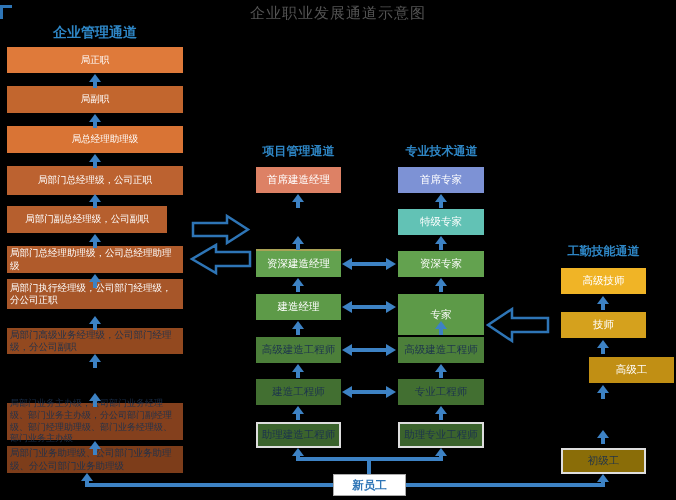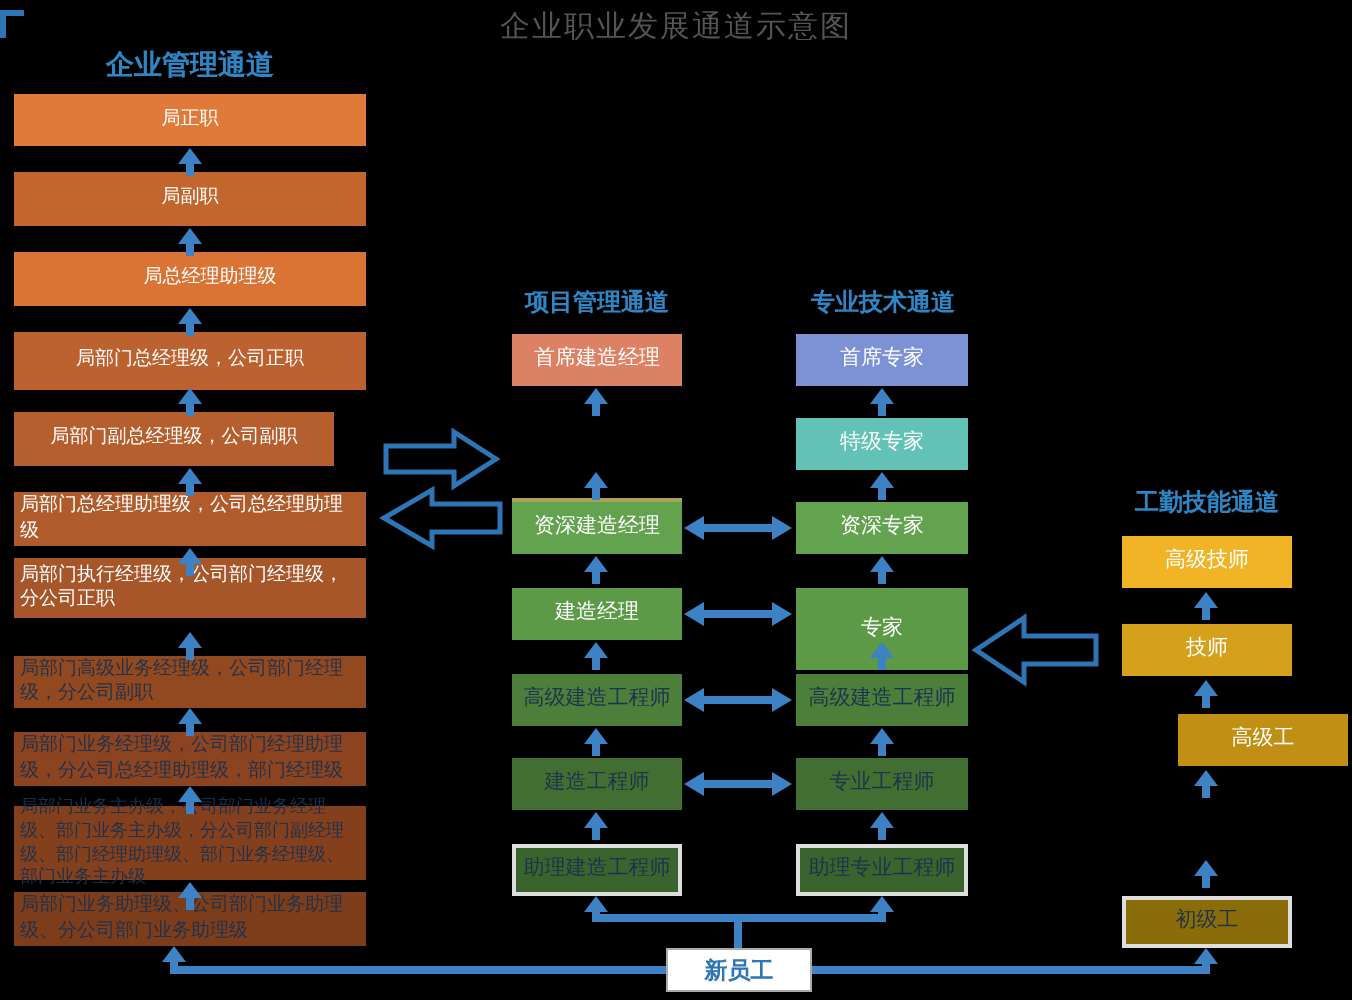--- a/index.html
+++ b/index.html
@@ -47,21 +47,20 @@
 
   <div class="hdr hdr-lg" style="left:7px;top:24px;width:176px;">企业管理通道</div>
   <div class="box mgmt" style="left: 7px; top: 47px; width: 176px; height: 26px; background: rgb(223, 122, 58);">局正职</div>
   <div class="box mgmt" style="left: 7px; top: 86px; width: 176px; height: 27px; background: rgb(194, 102, 46);">局副职</div>
   <div class="box mgmt" style="left: 7px; top: 126px; width: 176px; height: 27px; background: rgb(217, 116, 53); padding-left: 23px;">局总经理助理级</div>
   <div class="box mgmt" style="left: 7px; top: 166px; width: 176px; height: 29px; background: rgb(188, 98, 48);">局部门总经理级，公司正职</div>
   <div class="box mgmt" style="left: 7px; top: 206px; width: 160px; height: 27px; background: rgb(182, 95, 46);">局部门副总经理级，公司副职</div>
   <div class="box mgmt" style="left: 7px; top: 246px; width: 176px; height: 27px; background: rgb(176, 91, 43);">局部门总经理助理级，公司总经理助理级</div>
   <div class="box mgmt" style="left: 7px; top: 279px; width: 176px; height: 30px; background: rgb(167, 86, 41);">局部门执行经理级，公司部门经理级，分公司正职</div>
   <div class="box mgmt muted" style="left: 7px; top: 328px; width: 176px; height: 26px; background: rgb(147, 73, 31);">局部门高级业务经理级，公司部门经理级，分公司副职</div>
-  <div class="box mgmt muted" style="left: 7px; top: 366px; width: 176px; height: 27px; background: rgb(140, 68, 32);">局部门业务经理级，公司部门经理助理级，分公司总经理助理级，部门经理级</div>
   <div class="box tiny muted" style="left: 7px; top: 403px; width: 176px; height: 37px; background: rgb(132, 64, 29);">局部门业务主办级，公司部门业务经理级、部门业务主办级，分公司部门副经理级、部门经理助理级、部门业务经理级、部门业务主办级</div>
   <div class="box mgmt muted" style="left: 7px; top: 446px; width: 176px; height: 27px; background: rgb(125, 61, 26);">局部门业务助理级、公司部门业务助理级、分公司部门业务助理级</div>
 
   <div class="hdr hdr-sm" style="left:251px;top:143px;width:95px;">项目管理通道</div>
   <div class="box mid" style="left: 256px; top: 167px; width: 85px; height: 26px; background: rgb(221, 129, 101);">首席建造经理</div>
   <div class="box mid" style="left: 256px; top: 224px; width: 85px; height: 26px; background: rgb(169, 162, 85); margin-top: 25px;">特级建造经理</div>
   <div class="box mid" style="left: 256px; top: 251px; width: 85px; height: 26px; background: rgb(99, 162, 79);">资深建造经理</div>
   <div class="box mid" style="left: 256px; top: 294px; width: 85px; height: 26px; background: rgb(93, 154, 72);">建造经理</div>
   <div class="box mid muted" style="left: 256px; top: 337px; width: 85px; height: 26px; background: rgb(76, 127, 58);">高级建造工程师</div>
   <div class="box mid muted" style="left: 256px; top: 379px; width: 85px; height: 26px; background: rgb(66, 111, 49);">建造工程师</div>

